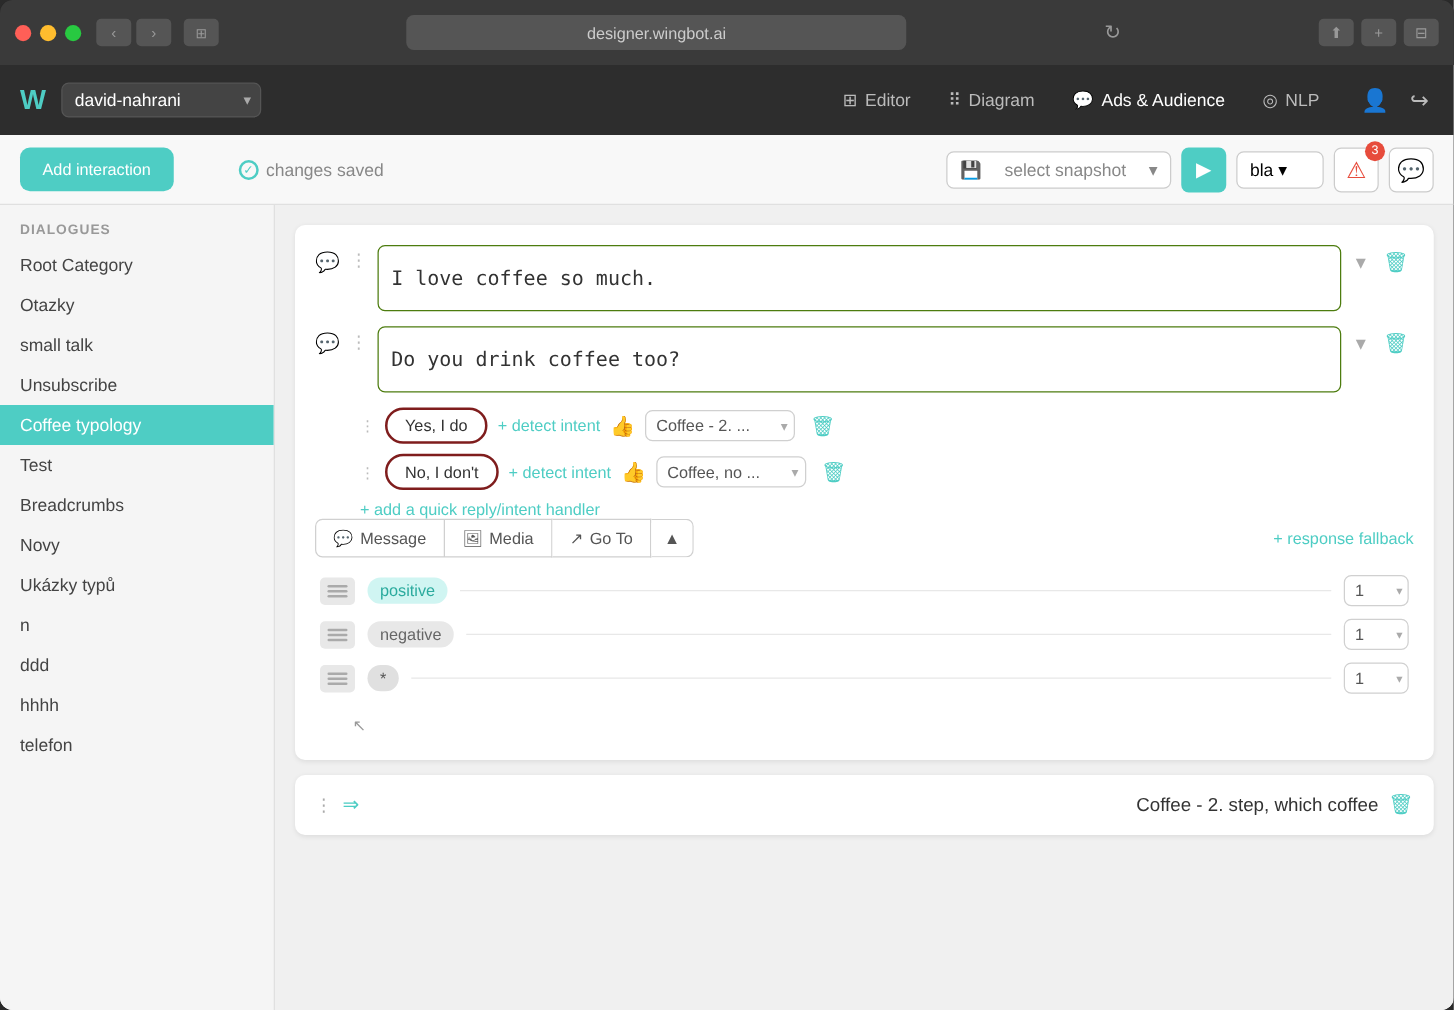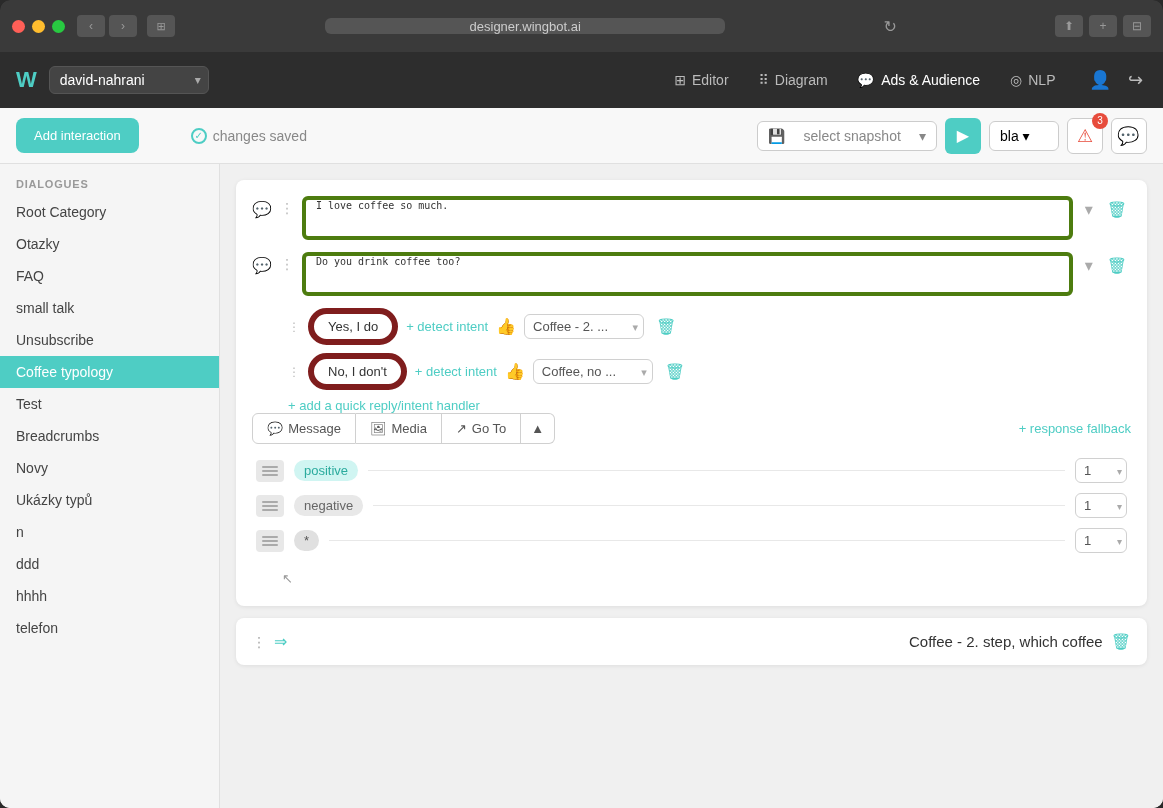--- a/index.html
+++ b/index.html
@@ -9,21 +9,21 @@
     .os-window { width: 1163px; height: 808px; background: #1e1e1e; border-radius: 10px; overflow: hidden; display: flex; flex-direction: column; }
     .title-bar { background: #3a3a3a; height: 52px; display: flex; align-items: center; padding: 0 12px; flex-shrink: 0; }
     .traffic-lights { display: flex; gap: 7px; margin-right: 12px; }
     .traffic-light { width: 13px; height: 13px; border-radius: 50%; }
     .tl-red { background: #ff5f57; }
     .tl-yellow { background: #ffbd2e; }
     .tl-green { background: #28c941; }
     .nav-arrows { display: flex; gap: 4px; margin-right: 10px; }
     .nav-btn { background: #555; border: none; color: #999; width: 28px; height: 22px; border-radius: 4px; cursor: pointer; font-size: 12px; display: flex; align-items: center; justify-content: center; }
     .window-btn { background: #555; border: none; color: #999; width: 28px; height: 22px; border-radius: 4px; cursor: pointer; font-size: 11px; display: flex; align-items: center; justify-content: center; }
-    .title-url { flex: 1; background: #555; border-radius: 6px; height: 16px; display: flex; align-items: center; justify-content: center; color: #ccc; font-size: 13px; max-width: 400px; margin: 0 auto; }
+    .title-url { flex: 1; background: #555; border-radius: 6px; height: 28px; display: flex; align-items: center; justify-content: center; color: #ccc; font-size: 13px; max-width: 400px; margin: 0 auto; }
     .title-bar-right { display: flex; gap: 6px; margin-left: auto; }
     .refresh-btn { background: transparent; border: none; color: #999; font-size: 16px; cursor: pointer; }
 
     
     .app { flex: 1; display: flex; flex-direction: column; background: #fff; overflow: hidden; }
 
     
     .app-header { background: #2d2d2d; height: 56px; display: flex; align-items: center; padding: 0 16px; flex-shrink: 0; }
     .logo-mark { color: #4ecdc4; font-size: 22px; font-weight: bold; margin-right: 12px; }
     .project-select { background: #444; border: 1px solid #555; border-radius: 6px; color: #fff; padding: 5px 28px 5px 10px; font-size: 14px; appearance: none; cursor: pointer; min-width: 160px; position: relative; }
@@ -60,29 +60,29 @@
     .sidebar-item.active { background: #4ecdc4; color: #fff; }
 
     
     .content { flex: 1; overflow-y: auto; padding: 16px; background: #f0f0f0; }
     .dialogue-block { background: #fff; border-radius: 8px; margin-bottom: 12px; padding: 16px; box-shadow: 0 1px 4px rgba(0,0,0,0.08); }
 
     
     .message-row { display: flex; align-items: flex-start; gap: 8px; margin-bottom: 12px; }
     .msg-icon { color: #4ecdc4; font-size: 16px; margin-top: 4px; flex-shrink: 0; }
     .drag-dots { color: #bbb; font-size: 14px; cursor: grab; flex-shrink: 0; margin-top: 4px; }
-    .message-input { flex: 1; border: 4px solid #4d7c0f; border-radius: 6px; padding: 0 10px; font-size: 10px; color: #333; resize: none; min-height: 44px; outline: none; }
+    .message-input { flex: 1; border: 1px solid #4d7c0f; border-radius: 6px; padding: 16px 10px; font-size: 16px; color: #333; resize: none; min-height: 44px; outline: none; }
     .row-actions { display: flex; gap: 6px; align-items: center; margin-top: 2px; }
     .expand-btn { color: #aaa; cursor: pointer; font-size: 16px; padding: 2px 4px; }
     .delete-btn { color: #4ecdc4; cursor: pointer; font-size: 16px; padding: 2px 4px; }
 
     
     .qr-row { display: flex; align-items: center; gap: 8px; margin-bottom: 8px; padding-left: 36px; }
     .qr-drag { color: #bbb; font-size: 12px; cursor: grab; }
-    .qr-btn { border: 6px solid #7f1d1d; border-radius: 20px; padding: 5px 14px; font-size: 13px; color: #333; background: #fff; cursor: pointer; }
+    .qr-btn { border: 2px solid #7f1d1d; border-radius: 20px; padding: 5px 14px; font-size: 13px; color: #333; background: #fff; cursor: pointer; }
     .detect-intent-link { color: #4ecdc4; font-size: 13px; cursor: pointer; text-decoration: none; display: flex; align-items: center; gap: 3px; }
     .thumb-icon { color: #aaa; font-size: 16px; cursor: pointer; }
     .intent-select { border: 1px solid #d0d0d0; border-radius: 6px; padding: 4px 24px 4px 8px; font-size: 13px; color: #555; background: #fff; cursor: pointer; min-width: 120px; appearance: none; }
     .intent-select-wrap { position: relative; }
     .intent-select-wrap::after { content: '▾'; position: absolute; right: 6px; top: 50%; transform: translateY(-50%); color: #aaa; pointer-events: none; font-size: 11px; }
 
     .add-qr-link { color: #4ecdc4; font-size: 13px; cursor: pointer; padding-left: 36px; display: block; }
     .action-tab { border: 1px solid #d0d0d0; padding: 7px 14px; font-size: 13px; color: #555; cursor: pointer; background: #fff; display: flex; align-items: center; gap: 5px; }
     .action-tab:first-child { border-radius: 6px 0 0 6px; }
     .action-tab:not(:first-child) { border-left: none; }
@@ -203,21 +203,20 @@
         <div class="chat-btn">💬</div>
       </div>
     </div>
 
     <div class="main">
 
       <div class="sidebar">
         <div class="sidebar-section-label">DIALOGUES</div>
         <div class="sidebar-item">Root Category</div>
         <div class="sidebar-item">Otazky</div>
-        <div class="sidebar-item">FAQ</div>
         <div class="sidebar-item">small talk</div>
         <div class="sidebar-item">Unsubscribe</div>
         <div class="sidebar-item active">Coffee typology</div>
         <div class="sidebar-item">Test</div>
         <div class="sidebar-item">Breadcrumbs</div>
         <div class="sidebar-item">Novy</div>
         <div class="sidebar-item">Ukázky typů</div>
         <div class="sidebar-item">n</div>
         <div class="sidebar-item">ddd</div>
         <div class="sidebar-item">hhhh</div>

